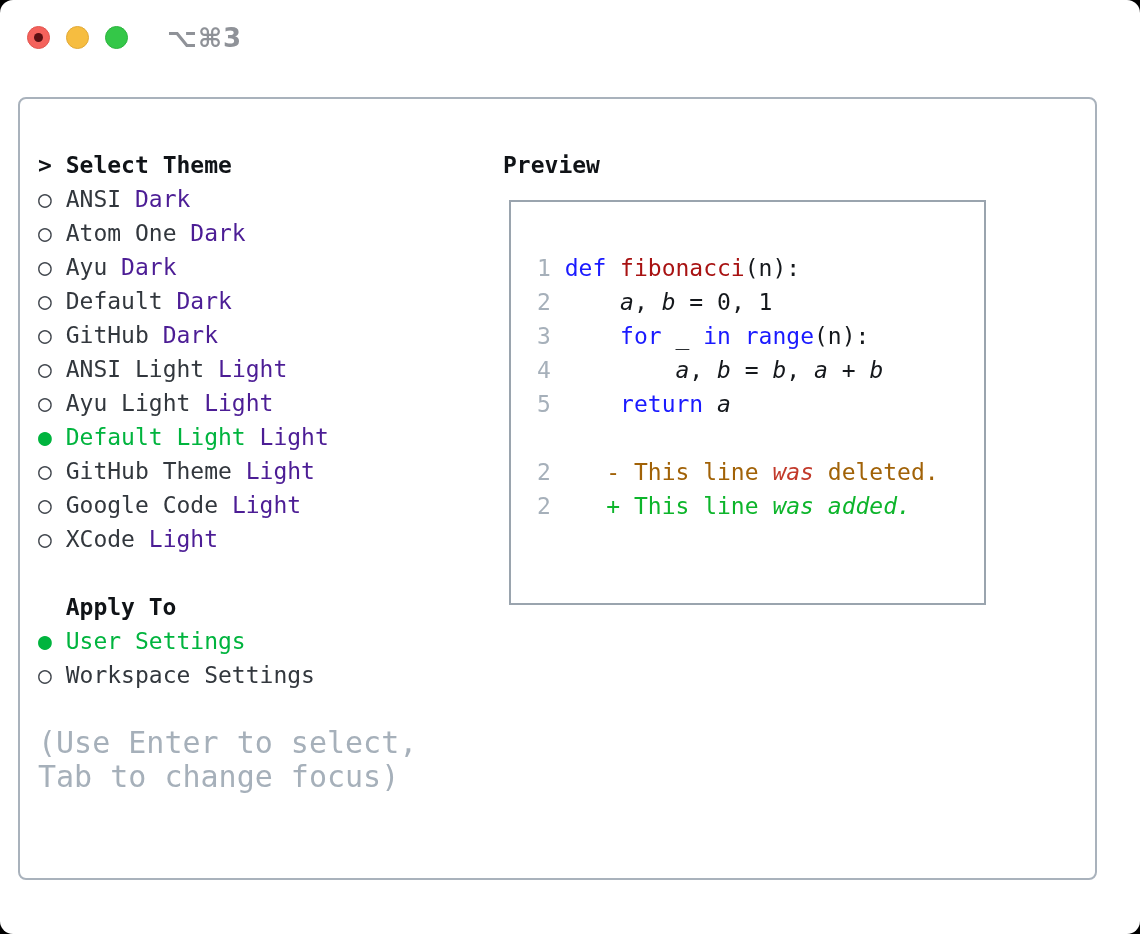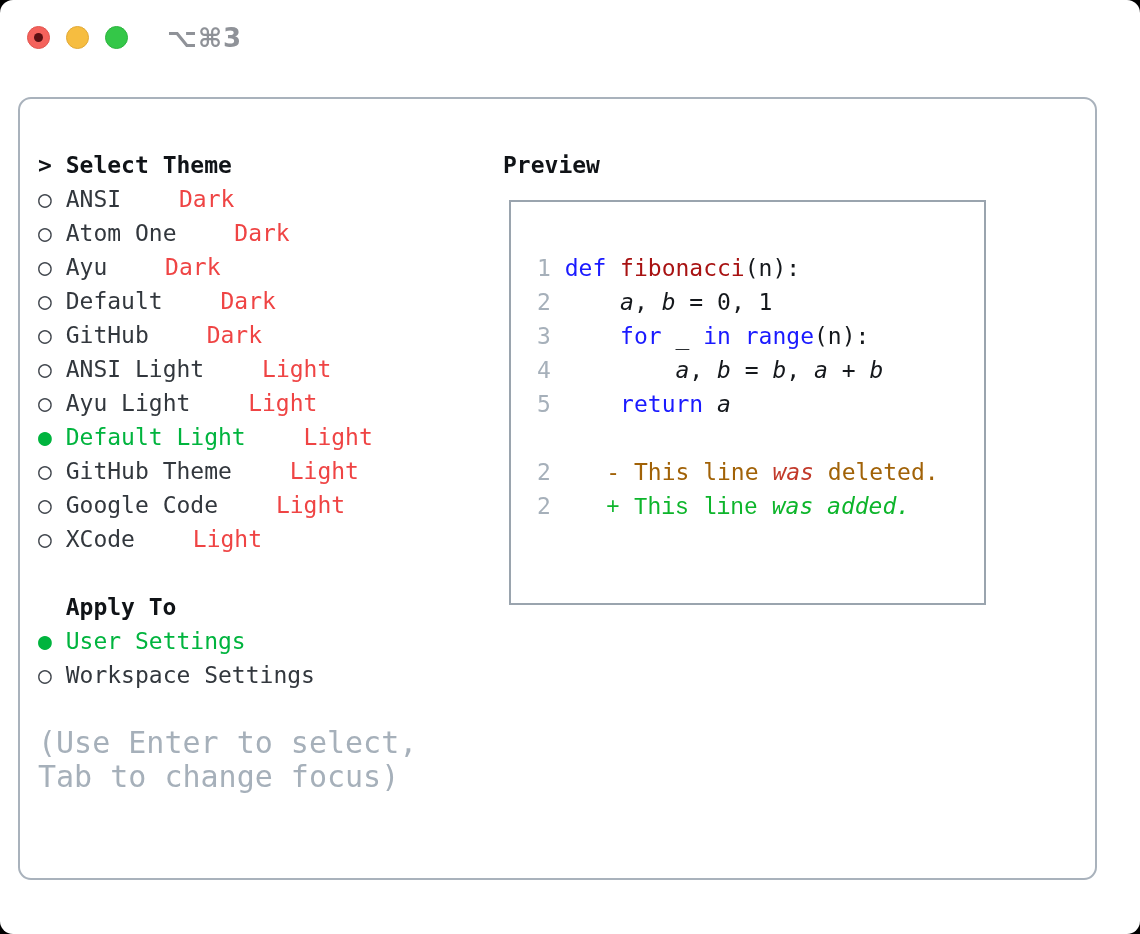--- a/index.html
+++ b/index.html
@@ -19,30 +19,30 @@
   .tl-yellow { background:#f6bd40; border:1px solid #e2a935; }
   .tl-green  { background:#34c748; border:1px solid #2cb43e; }
   .tl-inner  { position:absolute; left:50%; top:50%; width:9px; height:9px; margin:-4.5px 0 0 -4.5px;
                border-radius:50%; background:#5a1013; }
   .shortcut { margin-left:23px; font-family:"DejaVu Sans","Liberation Sans",sans-serif;
               font-size:26px; font-weight:600; letter-spacing:1px; color:#8f9298; }
 
   
   .panel {
     position:absolute; left:18px; top:97px; width:1079px; height:783px;
-    border:2px solid #a9b2bc; border-radius:13px; background:#fff;
+    border:2px solid #a9b2bc; border-radius:8px; background:#fff;
   }
 
   .row { height:34px; line-height:34px; font-size:23px; white-space:pre; color:#32373d; }
 
   
   .left-col { position:absolute; left:18px; top:49px; width:450px; }
   .prompt, .section-title { font-weight:bold; color:#101317; }
   .marker { color:#464b52; }
-  .theme-item .variant { color:#ef4444;margin-left:44px; }
+  .theme-item .variant { color:#4c1d95; }
   .theme-item.selected .marker,
   .theme-item.selected .name { color:#00b43e; }
   .apply-option .name { color:#32373d; }
   .apply-option.selected .marker,
   .apply-option.selected .name { color:#00b43e; }
   .indent2 { padding-left:2ch; }
   .spacer { height:34px; }
   .help { width:424px; font-size:30px; line-height:34px; color:#a6b0ba; white-space:pre-wrap; }
 
   
@@ -57,21 +57,21 @@
   
   .st-num  { color:#a6b0ba; }
   .st-pl   { color:#15181c; }
   .st-kw   { color:#1a1aff; }
   .st-fn   { color:#a81212; }
   .st-var  { color:#15181c; font-style:italic; }
   .st-ctx  { color:#98a0a8; }
   .st-ctxi { color:#98a0a8; font-style:italic; }
   .st-del  { color:#a16207; }
   .st-deli { color:#c23a2b; font-style:italic; }
-  .st-add  { color:#0db52b;font-family:Liberation Mono, monospace; }
+  .st-add  { color:#0db52b; }
   .st-addi { color:#0db52b; font-style:italic; }
 </style>
 </head>
 <body>
 
 <div class="window">
 
   <div class="titlebar">
     <span class="tl-dot tl-red">
         <span class="tl-inner"></span>

